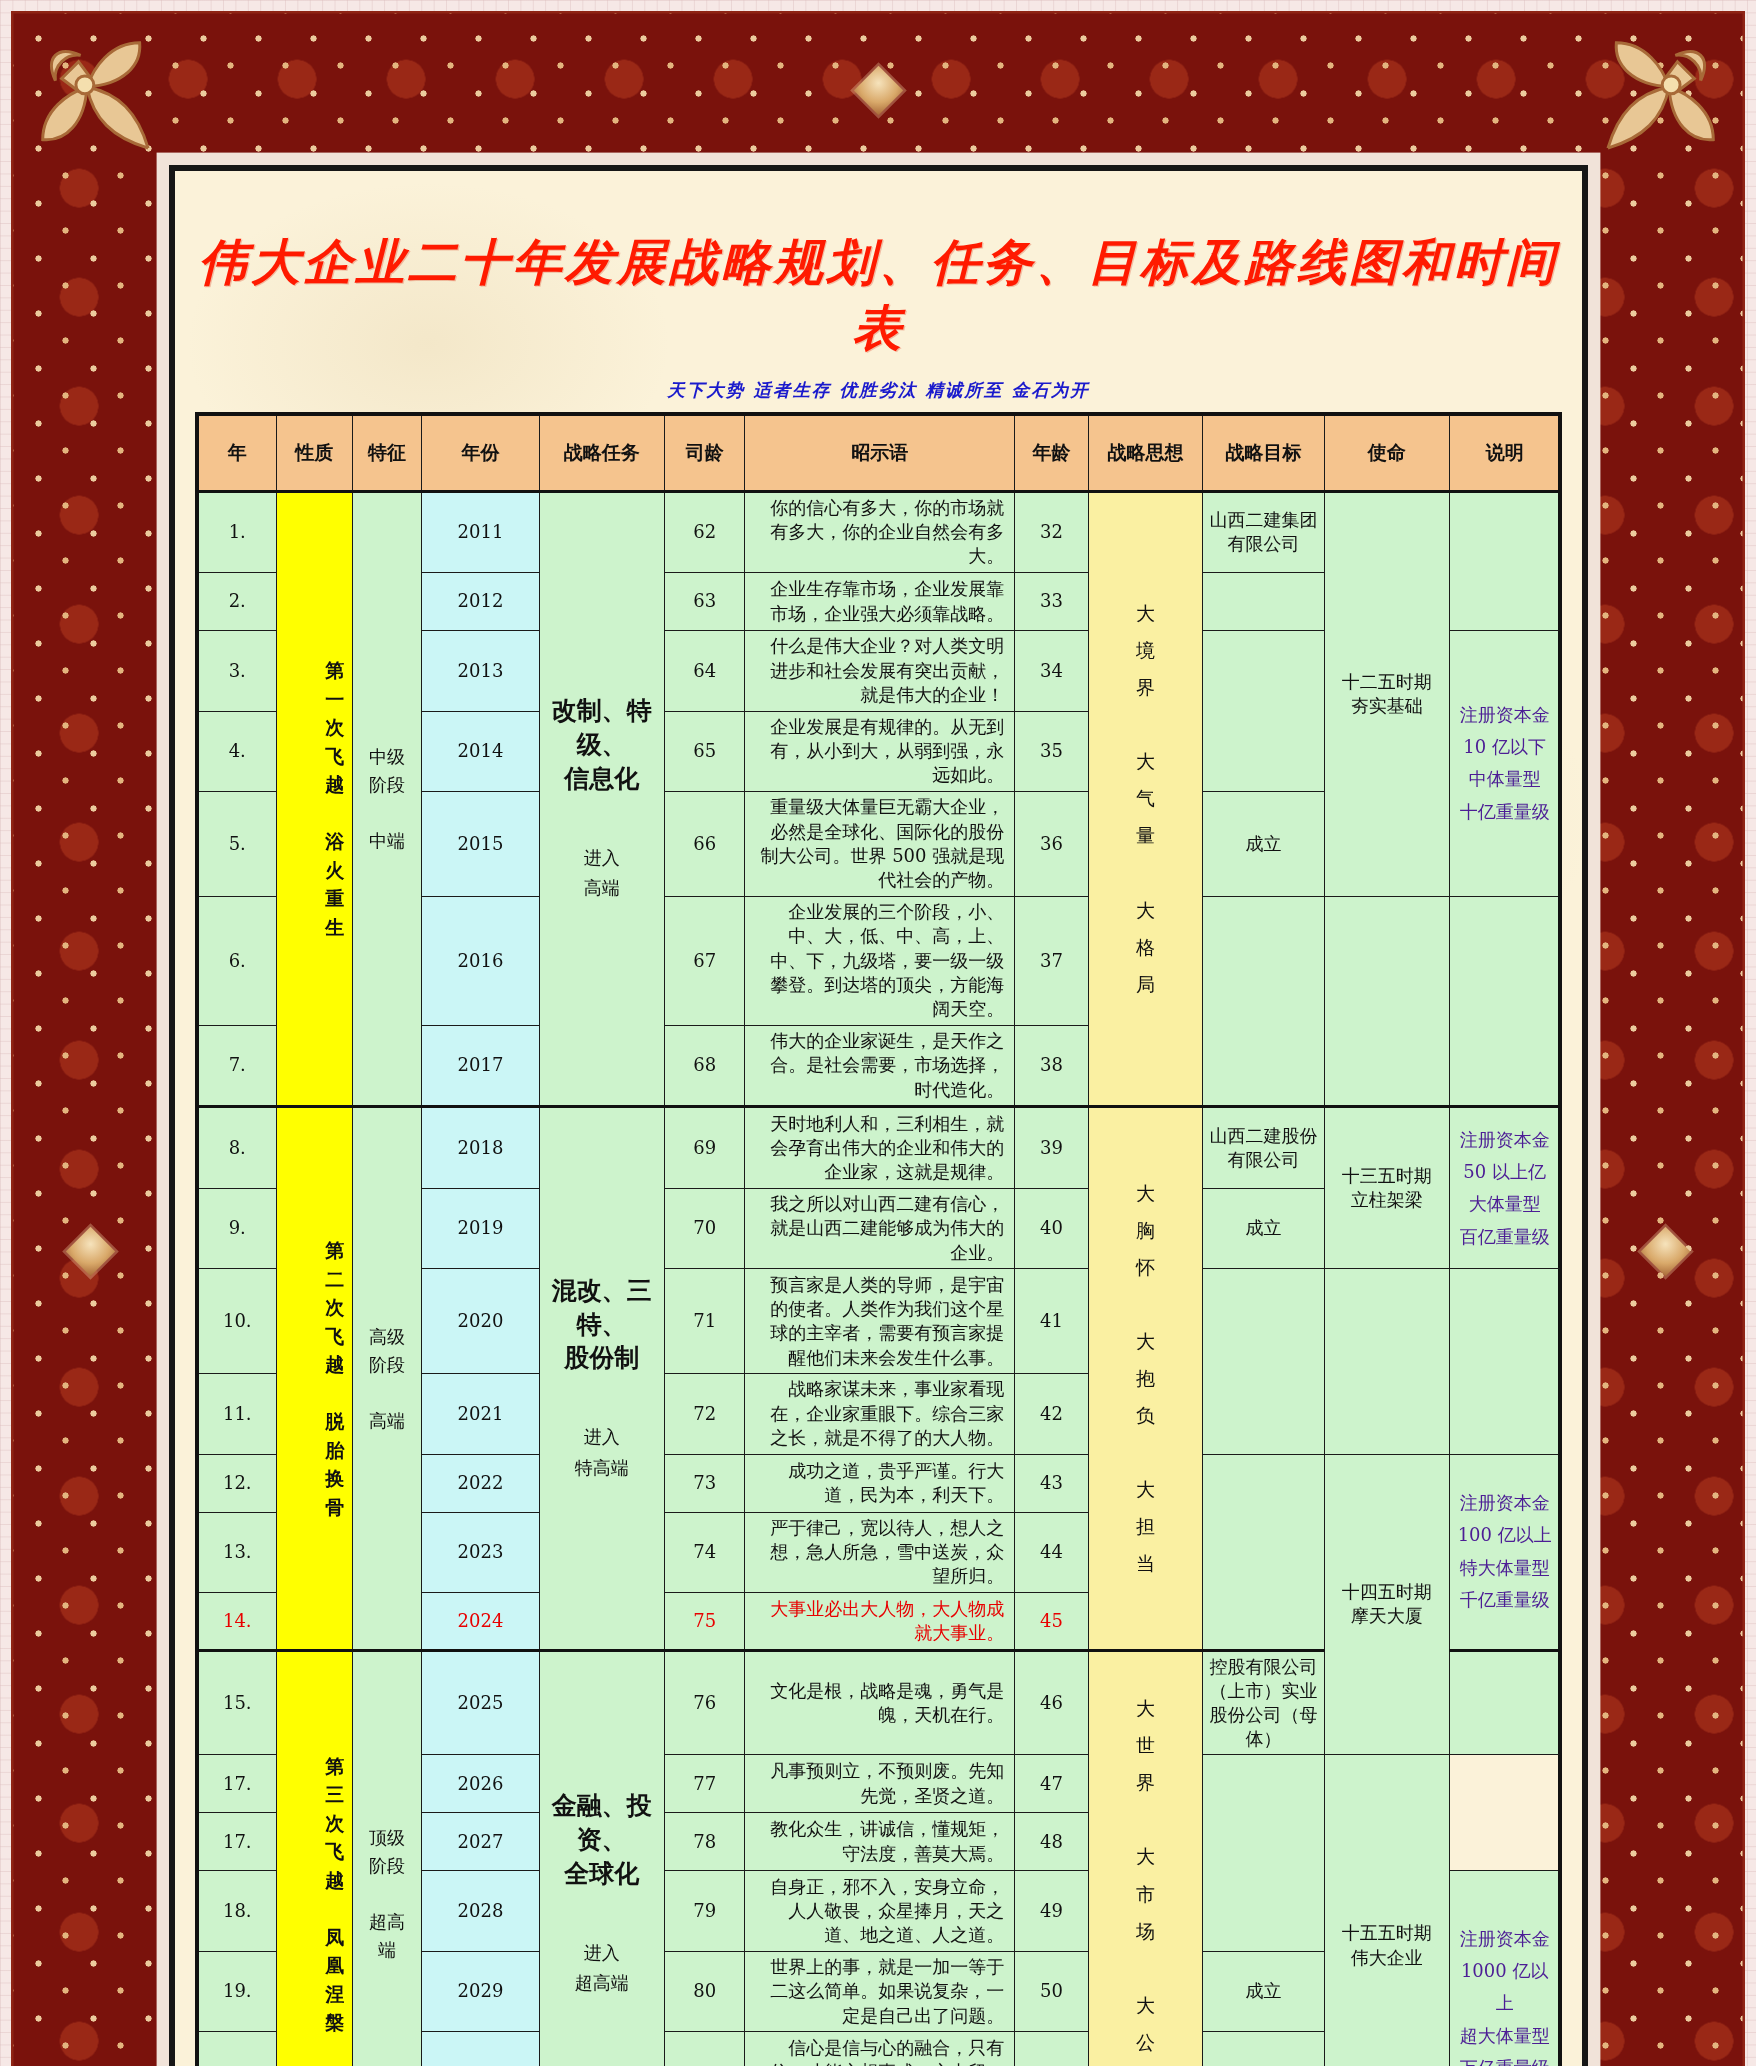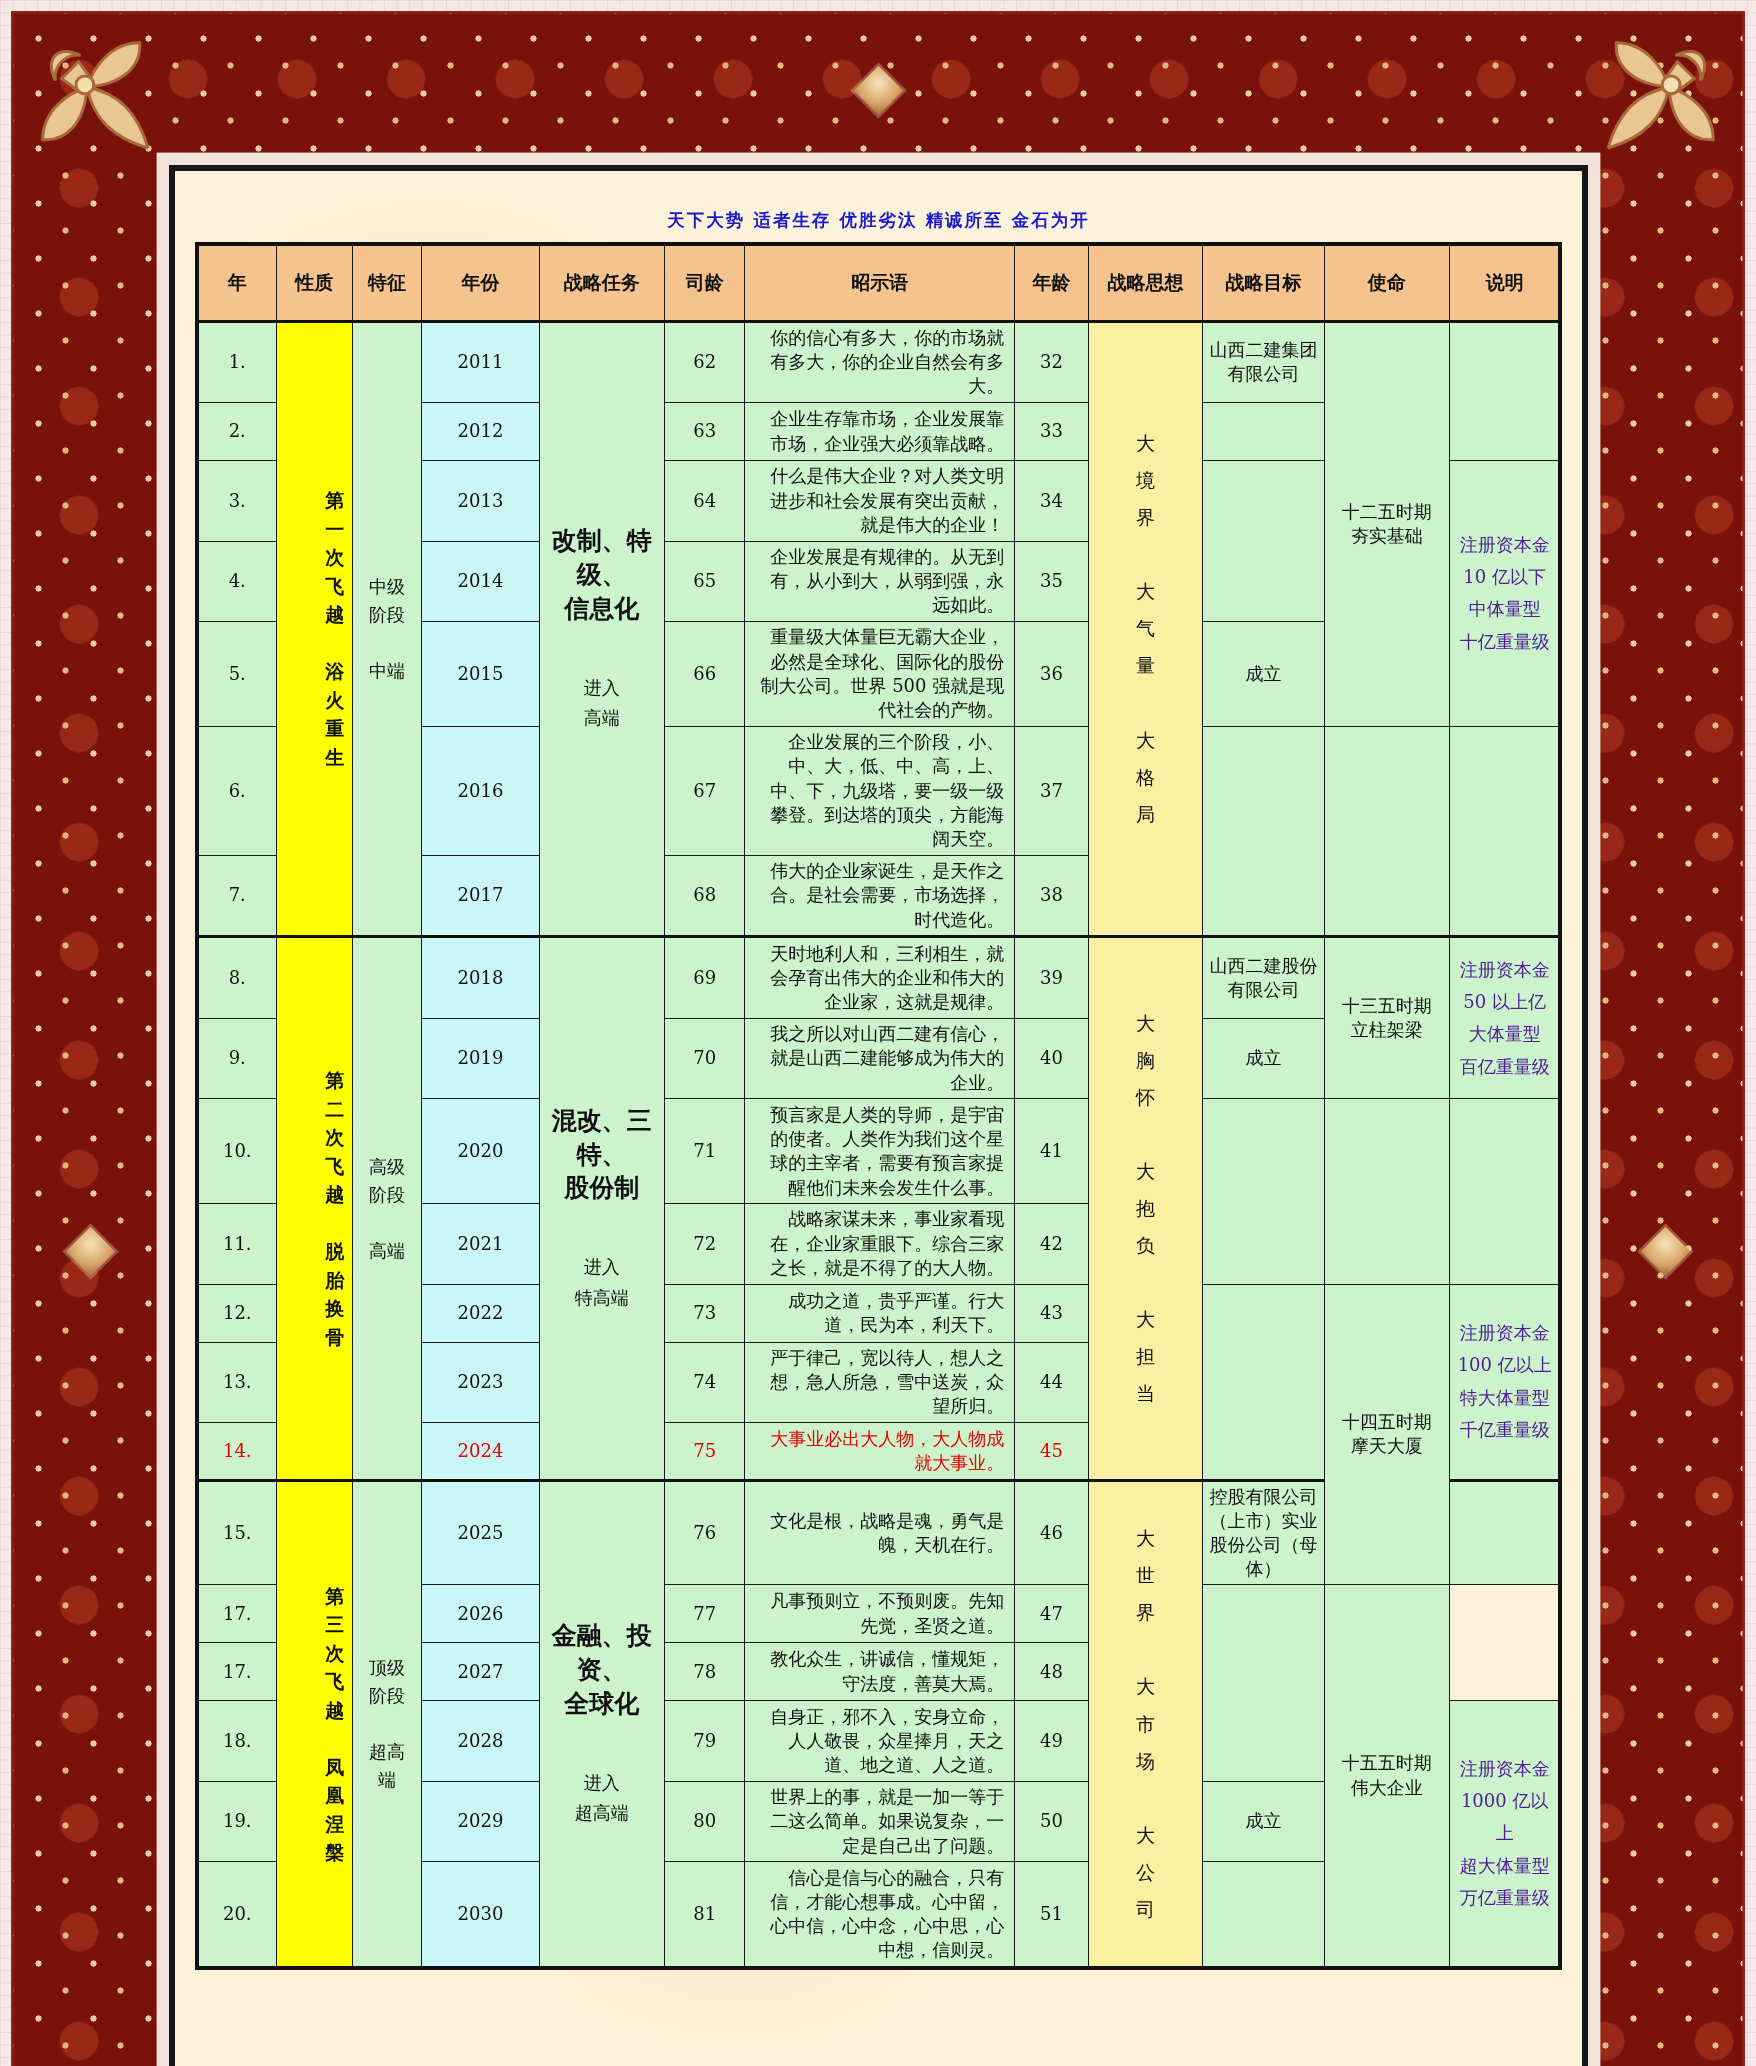--- a/index.html
+++ b/index.html
@@ -46,21 +46,21 @@
       radial-gradient(ellipse 372px 248px at 40% 80%, rgba(214,189,138,.16), transparent 65%);
     padding:20.7px 20px;overflow:hidden;
   }
   .doc-title{
     margin-top:38px;text-align:center;color:#FF1A00;
     font-size:49px;font-weight:bold;font-style:italic;letter-spacing:3.3px;
     text-shadow:1.2px 1.2px 0 rgba(210,30,0,.25);
   }
   .doc-subtitle{
     margin-top:16.5px;text-align:center;color:#1A1ACC;
-    font-size:17.4px;font-weight:bold;letter-spacing:2.1px;
+    font-size:17.4px;font-weight:bold;font-style:italic;letter-spacing:2.1px;
   }
   
   table.plan{
     width:100%;margin-top:10px;border-collapse:collapse;table-layout:fixed;
     border:4.1px solid #111;
   }
   th{
     background:#F5C48E;color:#111;font-size:19px;font-weight:bold;
     height:70px;border:1.2px solid #1a1a1a;border-bottom:3.7px solid #111;
     padding:1.7px;
@@ -116,20 +116,21 @@
   </div>
 
   <div class="gem top"></div>
 
   <div class="gem left"></div>
   <div class="gem right"></div>
 </div>
 
 <div class="page">
 
+  <div class="doc-title">伟大企业二十年发展战略规划、任务、目标及路线图和时间表</div>
   <div class="doc-subtitle">天下大势 适者生存 优胜劣汰 精诚所至 金石为开</div>
 
   <table class="plan">
     <colgroup>
       <col style="width:5.8%">
         <col style="width:5.6%">
         <col style="width:5.1%">
       <col style="width:8.6%">
         <col style="width:9.2%">
         <col style="width:5.9%">

